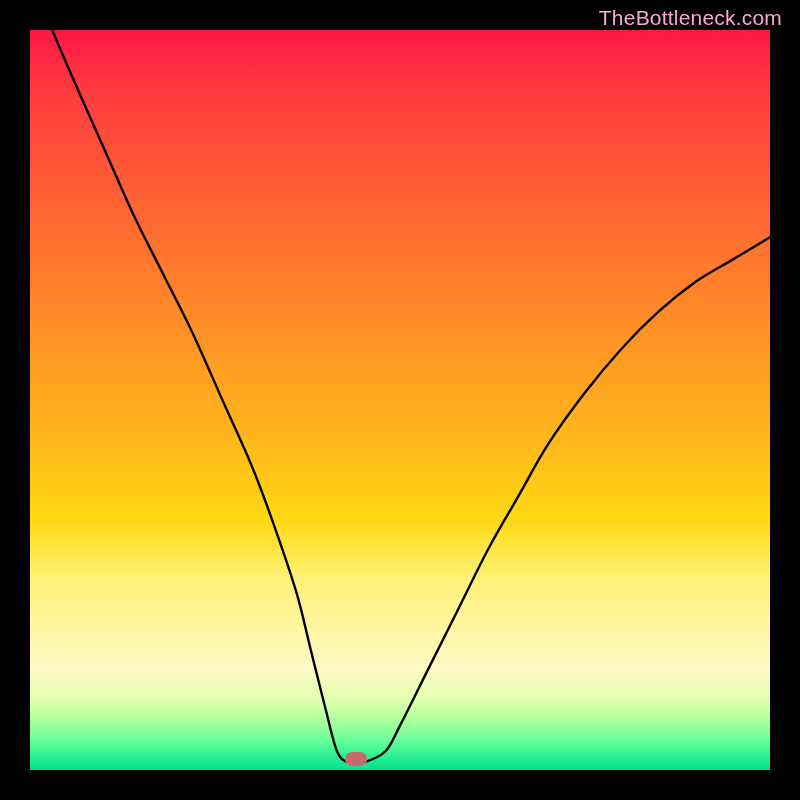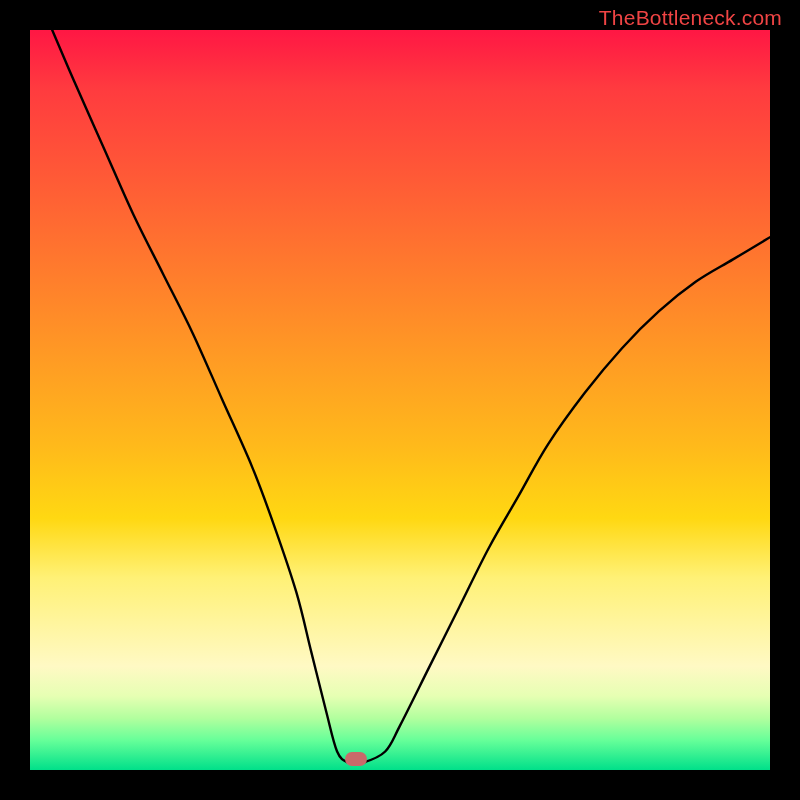--- a/index.html
+++ b/index.html
@@ -39,21 +39,21 @@
       #e6ffb3 90%,
       #b2ff9e 93%,
       #66ff99 96%,
       #00e08a 100%
     );
   }
   .watermark {
     position: absolute;
     top: 6px;
     right: 18px;
-    color: #ef4444;
+    color: #f9a8d4;
     font-size: 21px;
     font-weight: 500;
     letter-spacing: 0.2px;
     user-select: none;
   }
   .curve {
     position: absolute;
     left: 0;
     top: 0;
     width: 740px;

